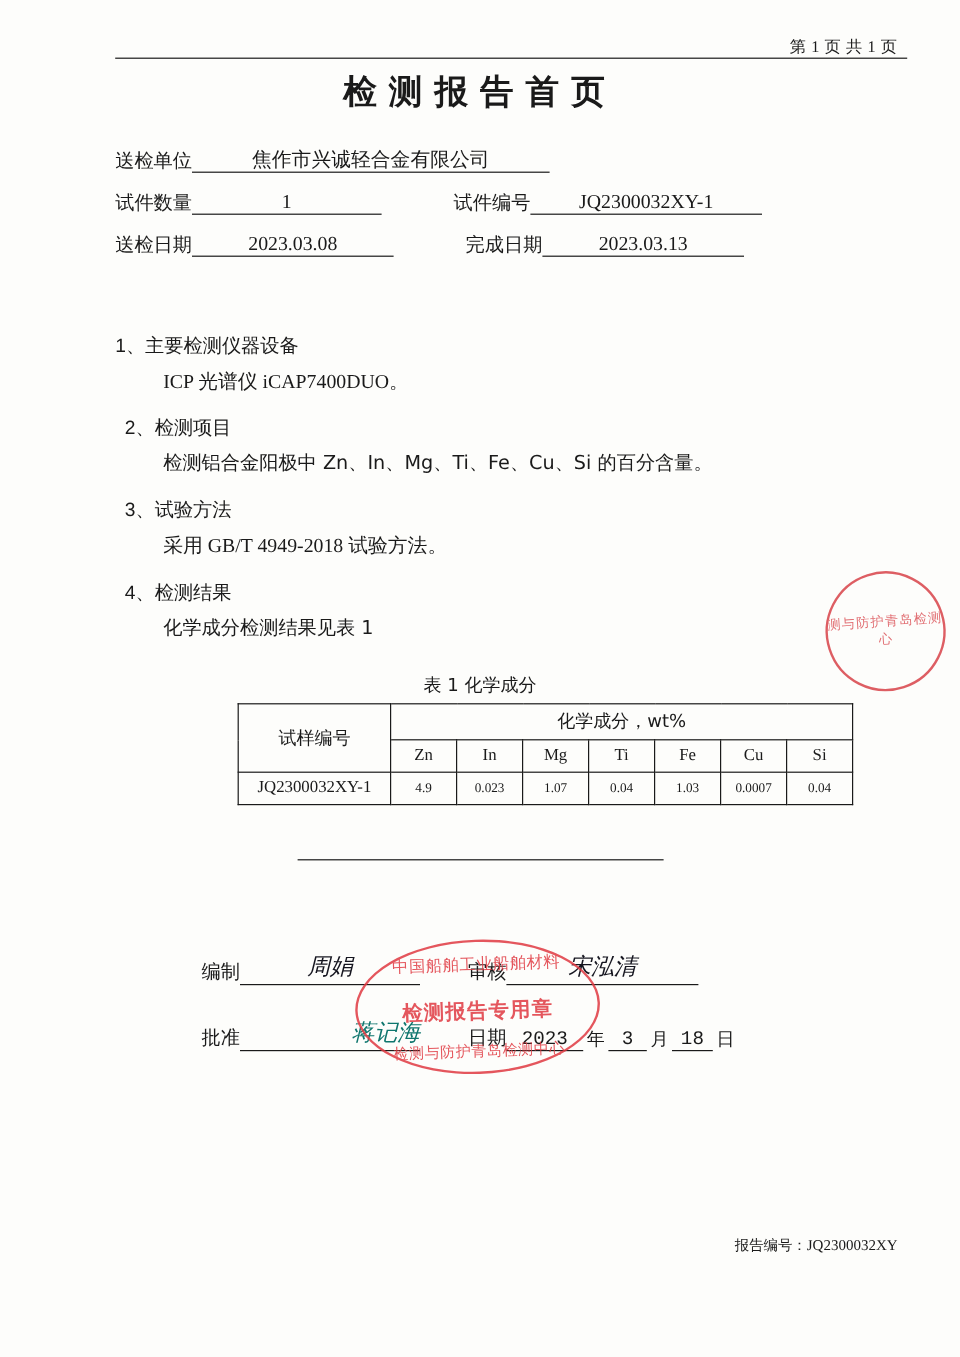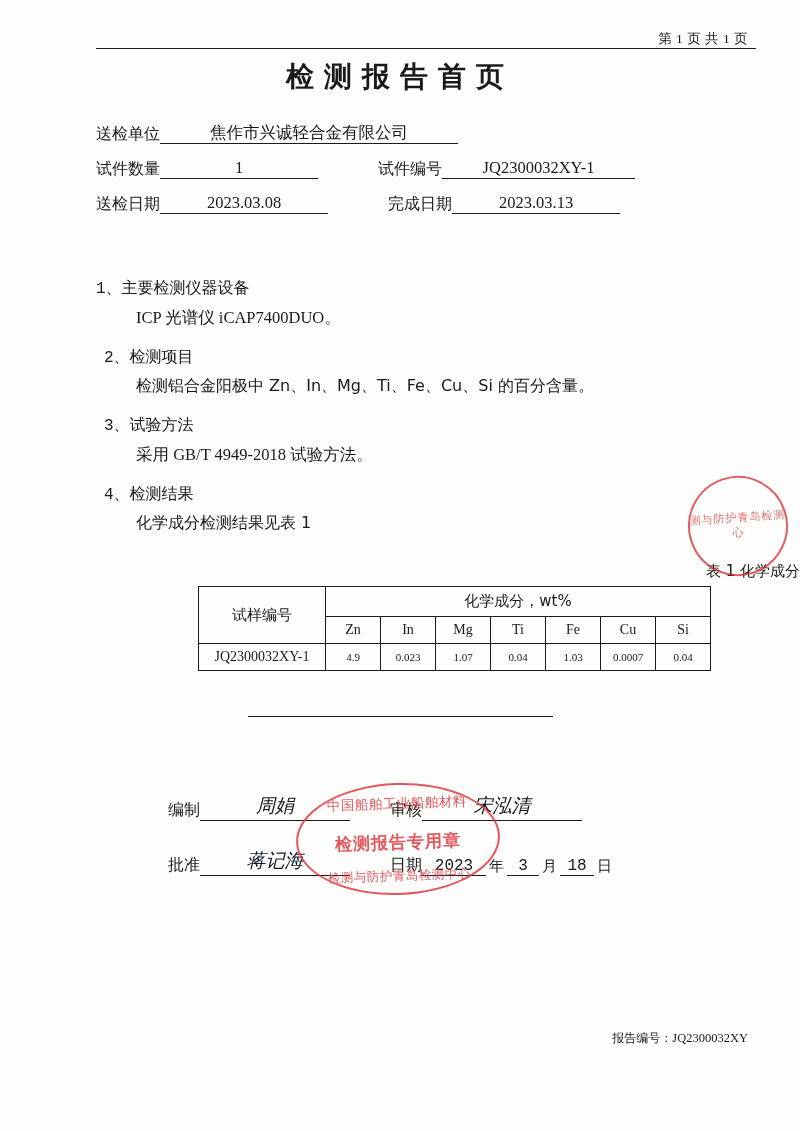--- a/index.html
+++ b/index.html
@@ -84,40 +84,40 @@
     position: absolute;
     top: 278px;
     left: 96px;
     width: 660px;
     font-size: 16.5px;
   }
   .item {
     margin-bottom: 6px;
   }
   .item-head {
-    font-family: Liberation Mono, monospace;
+    font-family: Liberation Sans, sans-serif;
     font-size: 16px;
     margin-bottom: 8px;
   }
   .item-body {
     padding-left: 40px;
     font-family: "Liberation Serif", serif;
     font-size: 16.5px;
     margin-bottom: 18px;
   }
   .item-body.cjk { font-family: "DejaVu Sans", sans-serif; font-size: 16px; }
   .indent-2 { padding-left: 8px; }
 
   
   .table-caption {
     position: absolute;
     top: 562px;
     left: 0;
     width: 800px;
-    text-align: right;
+    text-align: center;
     font-size: 15px;
     font-family: "DejaVu Sans", sans-serif;
   }
   table.chem {
     position: absolute;
     top: 586px;
     left: 198px;
     border-collapse: collapse;
     font-family: "Liberation Serif", serif;
     font-size: 14px;
@@ -182,21 +182,21 @@
     position: absolute;
     left: 0; right: 0;
     bottom: 1px;
     text-align: center;
     font-family: "DejaVu Serif", serif;
     font-size: 19px;
     font-style: italic;
     color: #15151f;
     white-space: nowrap;
   }
-  .hand.blue { color: #0f172a; }
+  .hand.blue { color: #0f766e; text-align: right; }
   .date-row { display: flex; align-items: flex-end; }
   .d-seg {
     border-bottom: 1.2px solid #1a1a1a;
     text-align: center;
     font-family: Liberation Mono, monospace;
     font-size: 16px;
     padding: 0 1px;
   }
   .d-y { width: 62px; }
   .d-m { width: 30px; }

